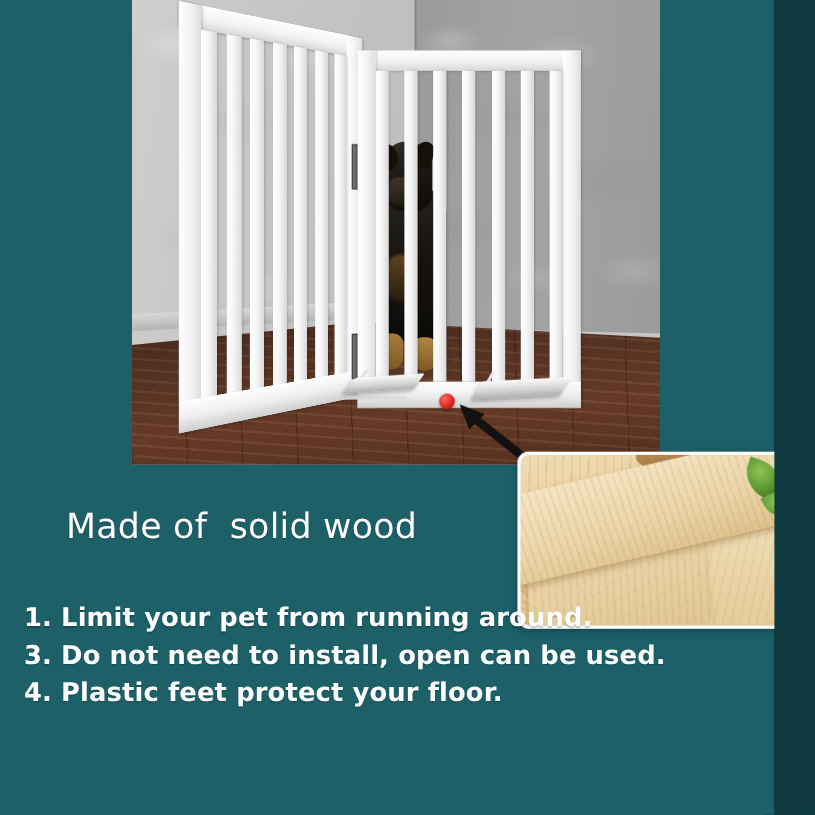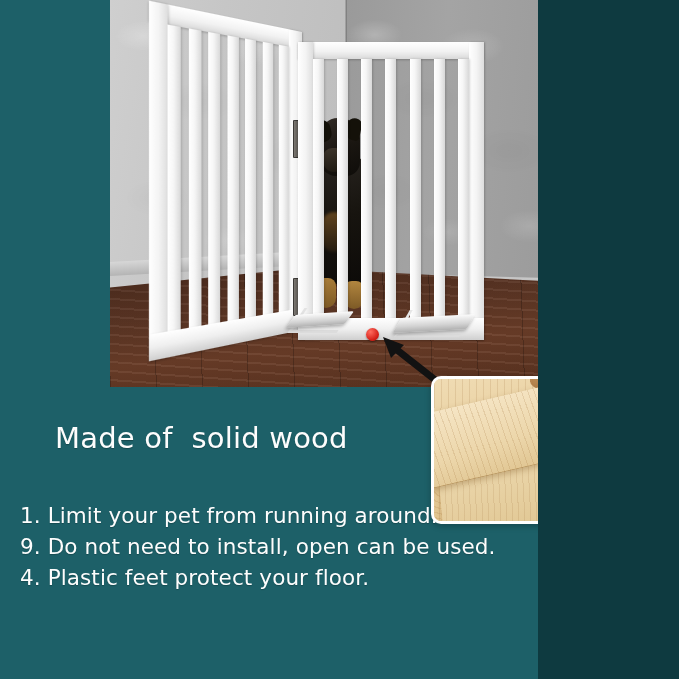--- a/index.html
+++ b/index.html
@@ -2,21 +2,21 @@
 <html><head>
 <meta charset="utf-8">
 <style>
   html, body {
     margin: 0;
     padding: 0;
     background: #0e3a40;
   }
   #page {
     position: relative;
-    width: 538px;
+    width: 645px;
     height: 679px;
     overflow: hidden;
     background: #1d6068;
     font-family: "DejaVu Sans", sans-serif;
     -webkit-font-smoothing: antialiased;
   }
 
   
   #hero-photo {
     position: absolute;
@@ -370,20 +370,21 @@
     text-shadow: 0 1px 1px rgba(0,0,0,.25);
   }
   #feature-list {
     position: absolute;
     left: 20px;
     top: 500px;
     width: 640px;
     margin: 0;
     padding: 0;
     list-style: none;
+    font-weight: bold;
   }
   #feature-list li {
     font-size: 21.5px;
     line-height: 31px;
     color: #fdfdfd;
     letter-spacing: .1px;
     white-space: nowrap;
     text-shadow: 0 1px 1px rgba(0,0,0,.22);
   }
 </style>
@@ -474,17 +475,17 @@
     <div class="board-diag"></div>
     <div class="leaf leaf-a"></div>
     <div class="leaf leaf-b"></div>
     <div class="leaf leaf-c"></div>
   </div>
 
   <div id="headline">Made of  solid wood</div>
 
   <ul id="feature-list">
     <li>1. Limit your pet from running around.</li>
-    <li>9. Do not need to install, open can be used.</li>
+    <li>3. Do not need to install, open can be used.</li>
     <li>4. Plastic feet protect your floor.</li>
   </ul>
 
 </div>
 
 </body></html>

